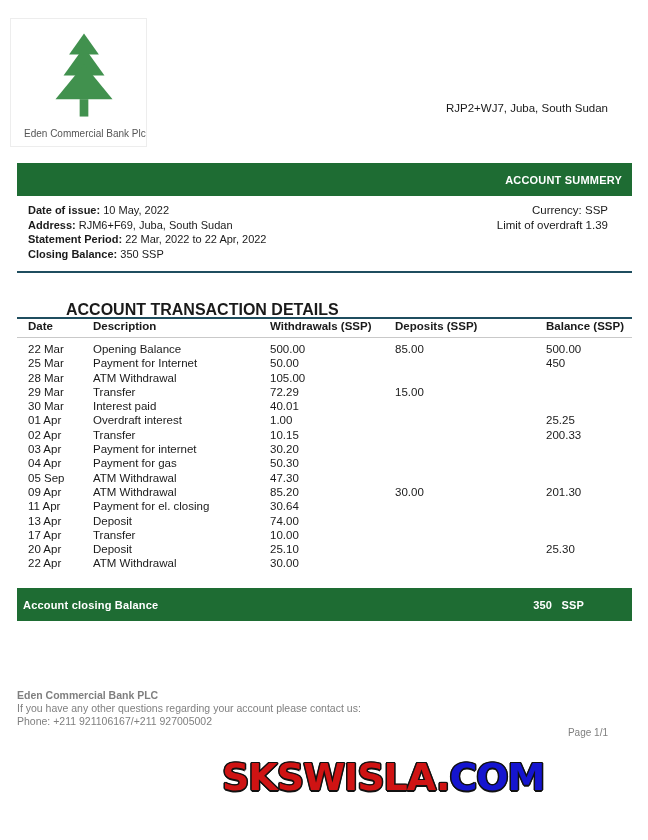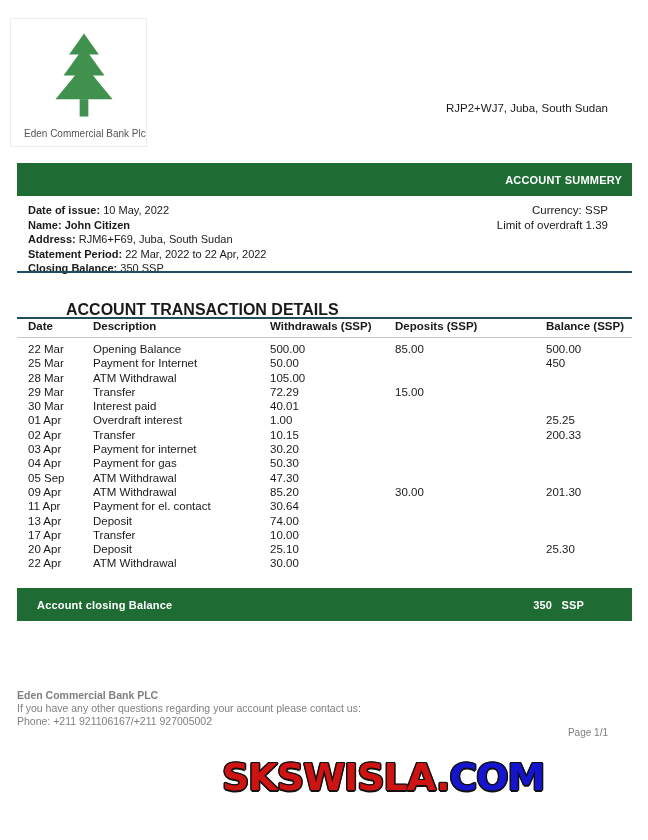--- a/index.html
+++ b/index.html
@@ -16,21 +16,21 @@
   
   .bank-address { position:absolute; top:102px; right:40px; font-size:11.5px; color:#1a1a1a; }
 
   
   .green-bar {
     position:absolute; left:17px; width:615px; height:33px;
     background:var(--bar-green); color:#ffffff; font-weight:bold; font-size:11px;
     display:flex; align-items:center; letter-spacing:.2px;
   }
   .summary-bar { top:163px; justify-content:flex-end; padding-right:10px; box-sizing:border-box; }
-  .closing-bar { top:588px; justify-content:space-between; padding-left:20px; padding-right:48px; box-sizing:border-box; }
+  .closing-bar { top:588px; justify-content:space-between; padding-left:6px; padding-right:48px; box-sizing:border-box; }
   .closing-amount span { margin-left:6px; }
 
   
   .summary-left { position:absolute; left:28px; top:203px; font-size:11px; line-height:14.6px; }
   .summary-left .lbl { font-weight:bold; }
   .summary-left .val.bold { font-weight:bold; }
   .summary-right { position:absolute; right:40px; top:203px; font-size:11.5px; line-height:14.6px; text-align:right; }
 
   .rule-dark { position:absolute; left:17px; width:615px; height:2px; background:var(--rule-dark); }
   .rule-1 { top:271px; }
@@ -90,24 +90,20 @@
   <div class="green-bar summary-bar">
     <span>ACCOUNT SUMMERY</span>
   </div>
 
   <div class="summary-left">
     <div>
       <span class="lbl">Date of issue:</span>
       <span class="val">10 May, 2022</span>
     </div>
     <div>
-      <span class="lbl">Name:</span>
-      <span class="val bold">John Citizen</span>
-    </div>
-    <div>
       <span class="lbl">Address:</span>
       <span class="val">RJM6+F69, Juba, South Sudan</span>
     </div>
     <div>
       <span class="lbl">Statement Period:</span>
       <span class="val">22 Mar, 2022 to 22 Apr, 2022</span>
     </div>
     <div>
       <span class="lbl">Closing Balance:</span>
       <span class="val">350 SSP</span>
@@ -206,21 +202,21 @@
       </div>
       <div class="txn-row">
         <span class="cell c-date">09 Apr</span>
         <span class="cell c-desc">ATM Withdrawal</span>
         <span class="cell c-wd">85.20</span>
         <span class="cell c-dep">30.00</span>
         <span class="cell c-bal">201.30</span>
       </div>
       <div class="txn-row">
         <span class="cell c-date">11 Apr</span>
-        <span class="cell c-desc">Payment for el. contact</span>
+        <span class="cell c-desc">Payment for el. closing</span>
         <span class="cell c-wd">30.64</span>
         <span class="cell c-dep"></span>
         <span class="cell c-bal"></span>
       </div>
       <div class="txn-row">
         <span class="cell c-date">13 Apr</span>
         <span class="cell c-desc">Deposit</span>
         <span class="cell c-wd">74.00</span>
         <span class="cell c-dep"></span>
         <span class="cell c-bal"></span>

